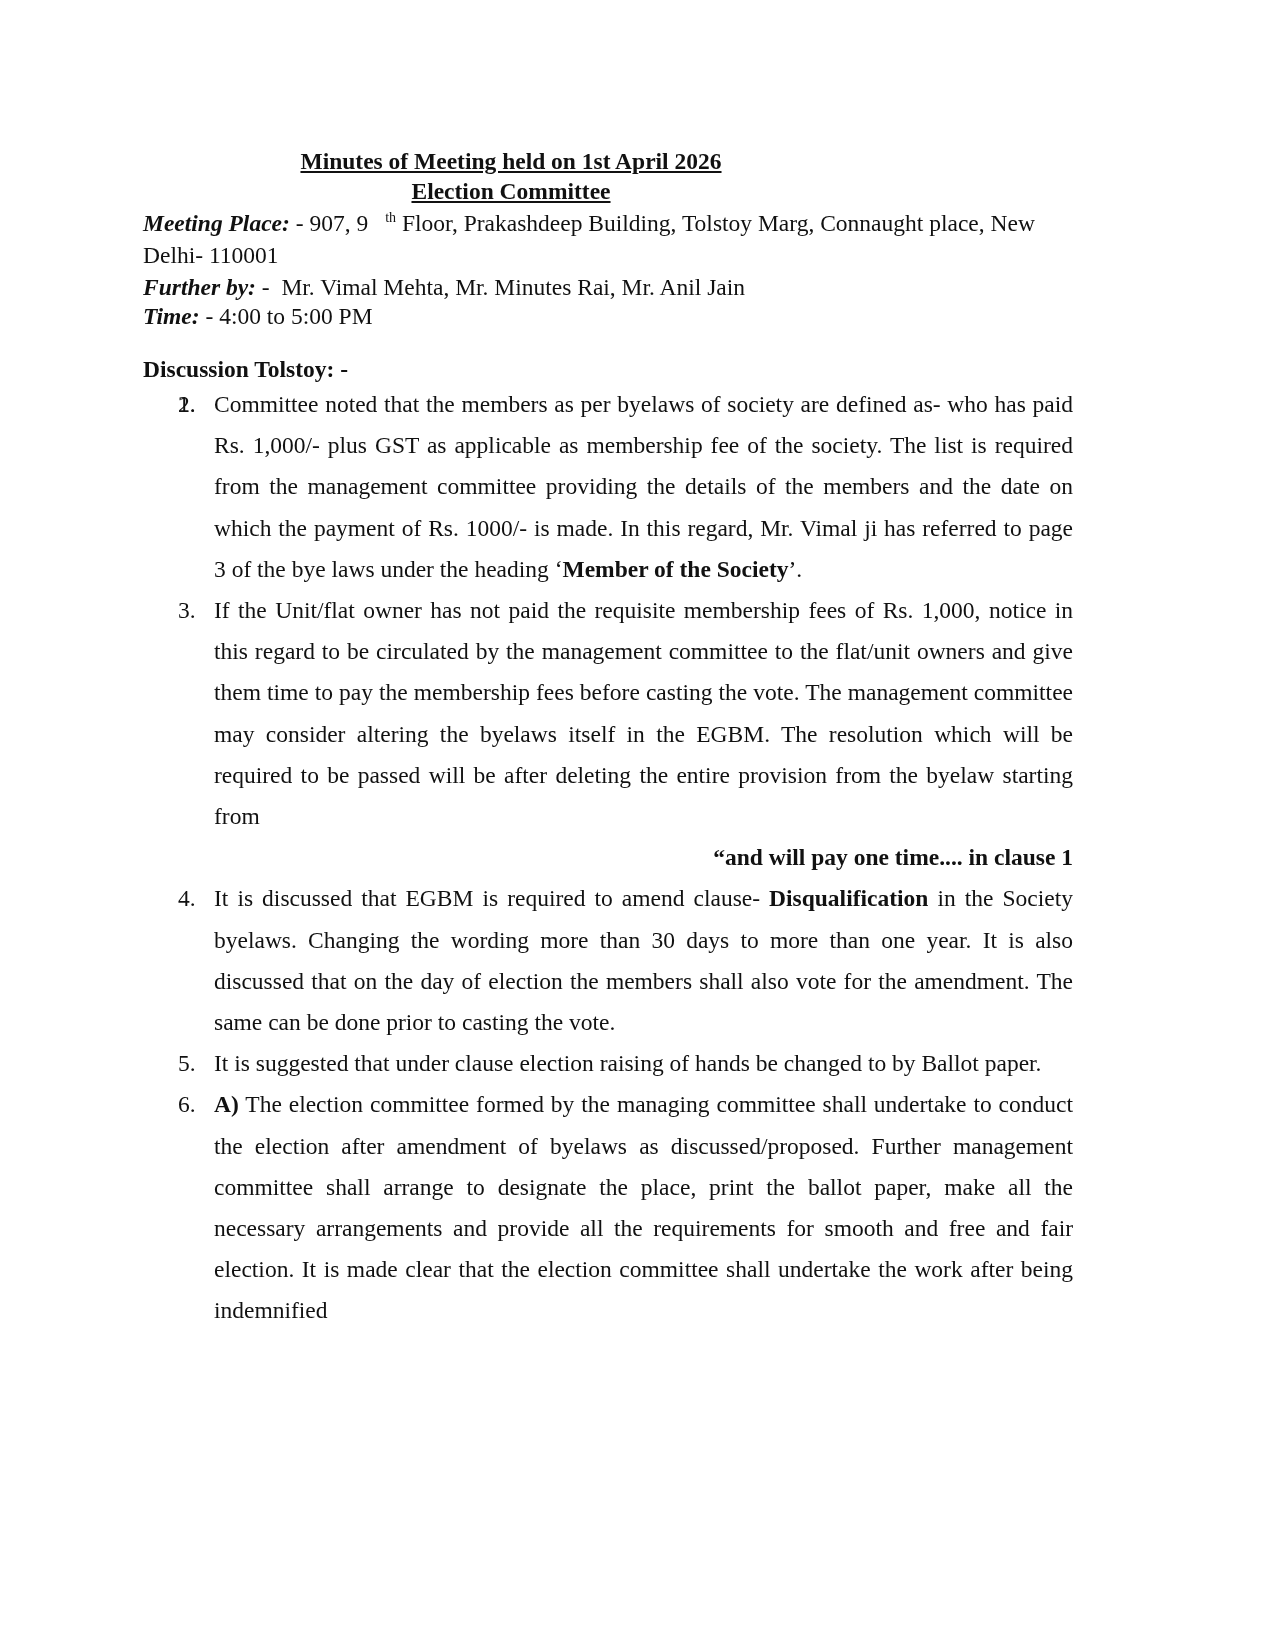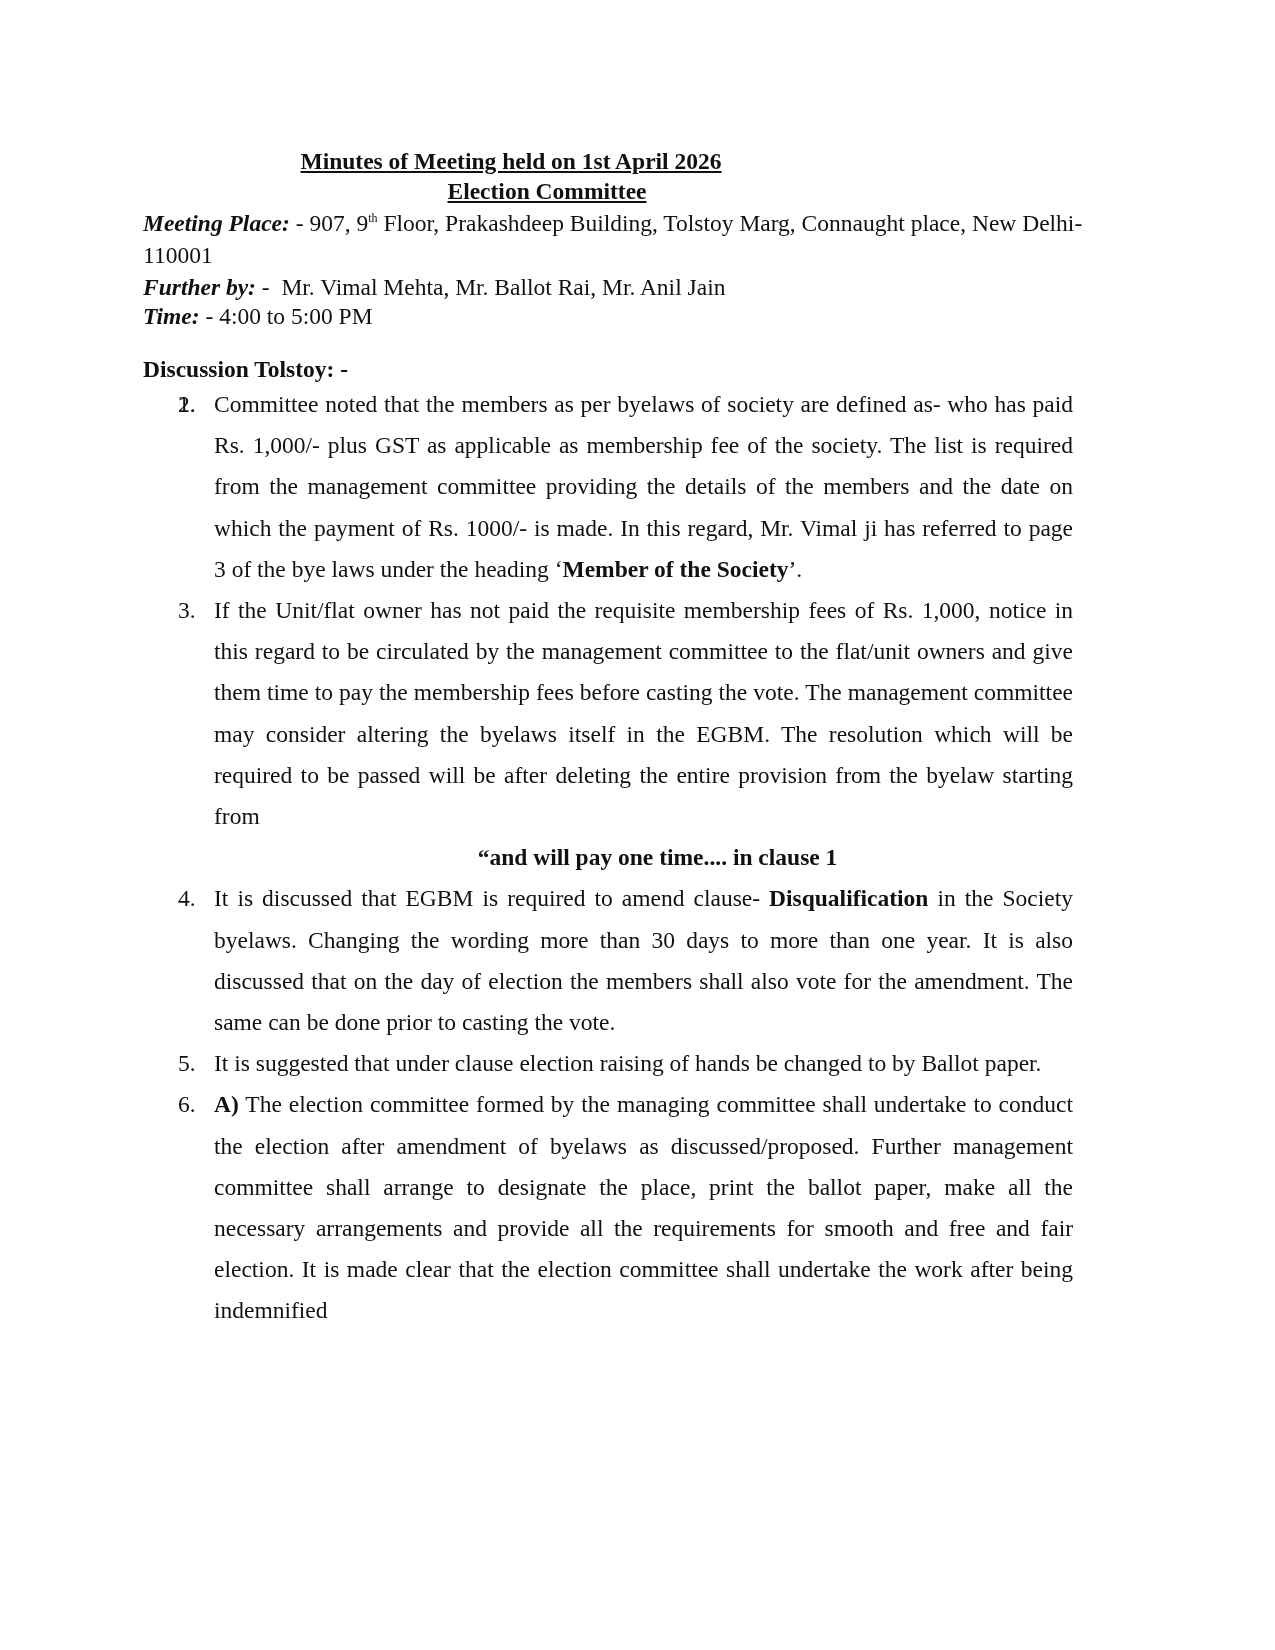--- a/index.html
+++ b/index.html
@@ -6,46 +6,46 @@
     body { width: 1275px; height: 1650px; position: relative; overflow: hidden; }
     .page {
       position: absolute; left: 0; top: 0; width: 1275px; height: 1650px;
       font-family: "Liberation Serif", serif; color: #111; font-size: 23.5px;
     }
     .title {
       position: absolute; left: 0; width: 1022px; text-align: center;
       font-weight: bold; text-decoration: underline; font-size: 23.5px;
     }
     .t1 { top: 148px; }
-    .t2 { top: 178px; padding-left: 36px; }
+    .t2 { top: 178px; }
     .meta { position: absolute; left: 143px; width: 940px; line-height: 32px; }
     .meta b { font-weight: bold; font-style: italic; }
     .m1 { top: 207px; }
     .m2 { top: 271px; }
     .m3 { top: 300px; }
     .dh { position: absolute; left: 143px; top: 356px; font-weight: bold; }
     .list { position: absolute; left: 143px; top: 384px; width: 930px; }
     .item { position: relative; padding-left: 71px; line-height: 41.2px; text-align: justify; }
     .num { position: absolute; left: 35px; top: 0; }
-    .quote { display: block; font-weight: bold; text-align: center; margin-left: 28px; }
-    sup { font-size: 12px; line-height: 0; }
+    .quote { display: block; font-weight: bold; text-align: right; margin-left: 28px; }
+    sup { font-size: 14px; line-height: 0; margin-left: 17px; }
   </style>
 </head>
 <body>
 
 <div class="page">
   <div class="title t1">Minutes of Meeting held on 1st April 2026</div>
   <div class="title t2">Election Committee</div>
 
   <div class="meta m1">
     <b>Meeting Place:</b><span> - </span><span>907, 9</span><sup>th</sup><span> Floor, Prakashdeep Building, Tolstoy Marg, Connaught place, New Delhi- 110001</span>
   </div>
 
   <div class="meta m2">
-    <b>Further by:</b><span style="white-space:pre"> -  </span><span>Mr. Vimal Mehta, Mr. Ballot Rai, Mr. Anil Jain</span>
+    <b>Further by:</b><span style="white-space:pre"> -  </span><span>Mr. Vimal Mehta, Mr. Minutes Rai, Mr. Anil Jain</span>
   </div>
 
   <div class="meta m3">
     <b>Time:</b><span> - </span><span>4:00 to 5:00 PM</span>
   </div>
 
   <div class="dh">Discussion Tolstoy: -</div>
 
   <div class="list">
     <div class="item">

